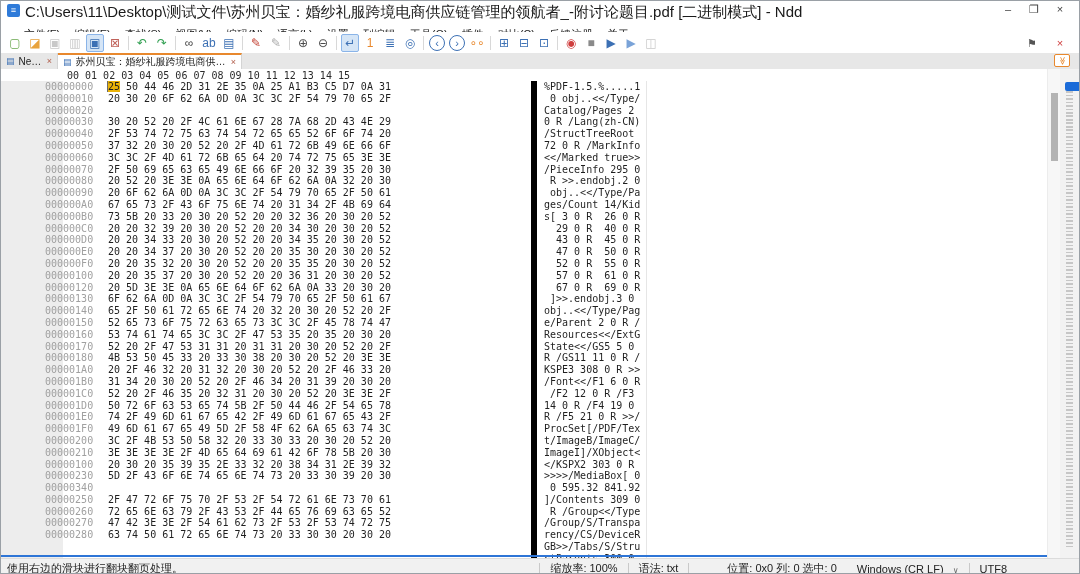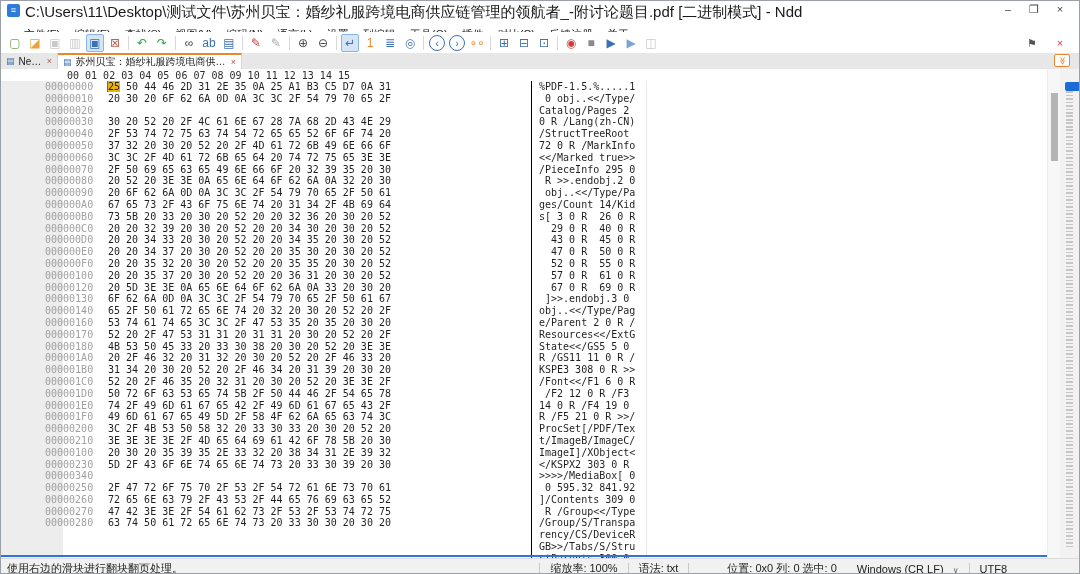--- a/index.html
+++ b/index.html
@@ -44,21 +44,21 @@
   .editor { position:absolute; top:68px; left:0; width:1046px; height:489px; background:#fff; overflow:hidden;
             font-family:"DejaVu Sans Mono","Liberation Mono",monospace; }
   .hexheader { position:absolute; left:66px; top:1px; font-size:10px; color:#2b2b2b; white-space:pre; }
   .gutter { position:absolute; left:0; top:12px; width:62px; height:477px; background:#ededed; }
   .hexrows { position:absolute; left:0; top:12px; width:530px; height:477px; overflow:hidden;margin-left:41px; }
   .hexrow { position:relative; height:11.8px; line-height:11.8px; font-size:10px; white-space:pre; }
   .off { position:absolute; left:3px; color:#a0a0a0; }
   .bytes { position:absolute; left:66px; color:#1f1f1f; }
   .cursorbyte { background:#eab308; box-shadow:-1px 0 0 #6a6a6a; }
   .textpanel { position:absolute; left:530px; top:12px; width:116px; height:477px; overflow:hidden;
-               border-left:1px solid #000000; border-right:1px solid #e6e6e6; }
+               border-left:6px solid #000000; border-right:1px solid #e6e6e6; }
   .textline { height:11.8px; line-height:11.8px; font-size:10px; color:#1f1f1f; white-space:pre; padding-left:7px; }
   
   .vscroll { position:absolute; left:1046px; top:68px; width:13px; height:489px; background:#f7f7f7; border-left:1px solid #ececec; }
   .vthumb { position:absolute; left:3px; top:24px; width:7px; height:68px; background:#b4b4b4; }
   .blockslider { position:absolute; left:1059px; top:68px; width:21px; height:489px; background:#f2f2f2; }
   .slidertrack { position:absolute; left:6px; top:15px; width:7px; height:464px;
                  background:repeating-linear-gradient(180deg,#c6c6c6 0 1.5px,#f2f2f2 1.5px 3.5px); }
   .sliderhandle { position:absolute; left:5px; top:13px; width:16px; height:9px; background:#1a6bd8; border-radius:2px; }
   .blueline { position:absolute; top:554px; left:0; width:1046px; height:2px; background:#2e75d6; }
   
@@ -178,20 +178,21 @@
         <div class="hexrow"><span class="off">000000A0</span><span class="bytes">67 65 73 2F 43 6F 75 6E 74 20 31 34 2F 4B 69 64</span></div>
         <div class="hexrow"><span class="off">000000B0</span><span class="bytes">73 5B 20 33 20 30 20 52 20 20 32 36 20 30 20 52</span></div>
         <div class="hexrow"><span class="off">000000C0</span><span class="bytes">20 20 32 39 20 30 20 52 20 20 34 30 20 30 20 52</span></div>
         <div class="hexrow"><span class="off">000000D0</span><span class="bytes">20 20 34 33 20 30 20 52 20 20 34 35 20 30 20 52</span></div>
         <div class="hexrow"><span class="off">000000E0</span><span class="bytes">20 20 34 37 20 30 20 52 20 20 35 30 20 30 20 52</span></div>
         <div class="hexrow"><span class="off">000000F0</span><span class="bytes">20 20 35 32 20 30 20 52 20 20 35 35 20 30 20 52</span></div>
         <div class="hexrow"><span class="off">00000100</span><span class="bytes">20 20 35 37 20 30 20 52 20 20 36 31 20 30 20 52</span></div>
         <div class="hexrow"><span class="off">00000120</span><span class="bytes">20 5D 3E 3E 0A 65 6E 64 6F 62 6A 0A 33 20 30 20</span></div>
         <div class="hexrow"><span class="off">00000130</span><span class="bytes">6F 62 6A 0D 0A 3C 3C 2F 54 79 70 65 2F 50 61 67</span></div>
         <div class="hexrow"><span class="off">00000140</span><span class="bytes">65 2F 50 61 72 65 6E 74 20 32 20 30 20 52 20 2F</span></div>
+        <div class="hexrow"><span class="off">00000150</span><span class="bytes">52 65 73 6F 75 72 63 65 73 3C 3C 2F 45 78 74 47</span></div>
         <div class="hexrow"><span class="off">00000160</span><span class="bytes">53 74 61 74 65 3C 3C 2F 47 53 35 20 35 20 30 20</span></div>
         <div class="hexrow"><span class="off">00000170</span><span class="bytes">52 20 2F 47 53 31 31 20 31 31 20 30 20 52 20 2F</span></div>
         <div class="hexrow"><span class="off">00000180</span><span class="bytes">4B 53 50 45 33 20 33 30 38 20 30 20 52 20 3E 3E</span></div>
         <div class="hexrow"><span class="off">000001A0</span><span class="bytes">20 2F 46 32 20 31 32 20 30 20 52 20 2F 46 33 20</span></div>
         <div class="hexrow"><span class="off">000001B0</span><span class="bytes">31 34 20 30 20 52 20 2F 46 34 20 31 39 20 30 20</span></div>
         <div class="hexrow"><span class="off">000001C0</span><span class="bytes">52 20 2F 46 35 20 32 31 20 30 20 52 20 3E 3E 2F</span></div>
         <div class="hexrow"><span class="off">000001D0</span><span class="bytes">50 72 6F 63 53 65 74 5B 2F 50 44 46 2F 54 65 78</span></div>
         <div class="hexrow"><span class="off">000001E0</span><span class="bytes">74 2F 49 6D 61 67 65 42 2F 49 6D 61 67 65 43 2F</span></div>
         <div class="hexrow"><span class="off">000001F0</span><span class="bytes">49 6D 61 67 65 49 5D 2F 58 4F 62 6A 65 63 74 3C</span></div>
         <div class="hexrow"><span class="off">00000200</span><span class="bytes">3C 2F 4B 53 50 58 32 20 33 30 33 20 30 20 52 20</span></div>

